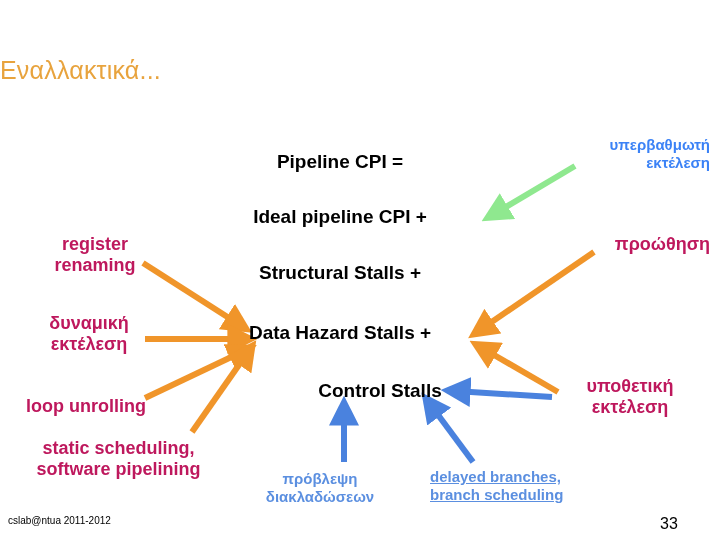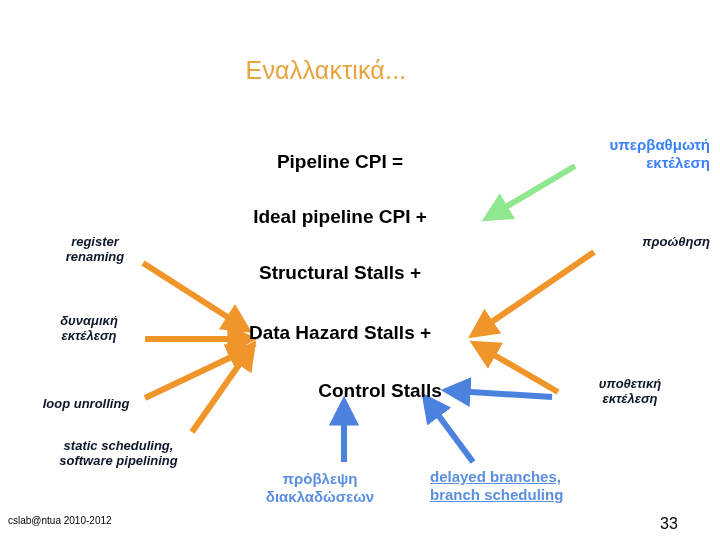--- a/index.html
+++ b/index.html
@@ -25,44 +25,42 @@
   .txt {
     position: absolute;
     white-space: pre;
     line-height: 1.18;
   }
   
   #title {
     left: 0;
     top: 56px;
     width: 652px;
-    text-align: center;
     font-size: 25px;
     color: #E8A33D;
     letter-spacing: 0.2px;
   }
   
   .center-term {
     color: #000000;
     font-weight: bold;
     font-size: 19px;
     text-align: center;
   }
   #term-pipeline-cpi { left: 160px; top: 151px; width: 360px; }
   #term-ideal        { left: 160px; top: 206px; width: 360px; }
   #term-structural   { left: 160px; top: 262px; width: 360px; }
   #term-data-hazard  { left: 160px; top: 322px; width: 360px; }
   #term-control      { left: 200px; top: 380px; width: 360px; }
 
   
   .lbl-orange {
-    color: #0f172a;
+    color: #be185d;
     font-weight: bold;
-    font-size: 13px;
-    font-style: italic;
+    font-size: 18px;
   }
   
   .lbl-green {
     color: #3b82f6;
     font-weight: bold;
     font-size: 15px;
   }
   
   .lbl-blue {
     color: #5B8FE0;
@@ -164,17 +162,17 @@
 
   <div class="txt lbl-orange" id="lbl-static-sched">static scheduling,
 software pipelining</div>
 
   <div class="txt lbl-blue" id="lbl-branch-pred">πρόβλεψη
 διακλαδώσεων</div>
 
   <div class="txt lbl-blue" id="lbl-delayed-br">delayed branches,
 branch scheduling</div>
 
-  <div class="txt" id="footer-credit">cslab@ntua 2010-2012</div>
+  <div class="txt" id="footer-credit">cslab@ntua 2011-2012</div>
 
   <div class="txt" id="footer-page">33</div>
 
 </div>
 
 </body></html>

